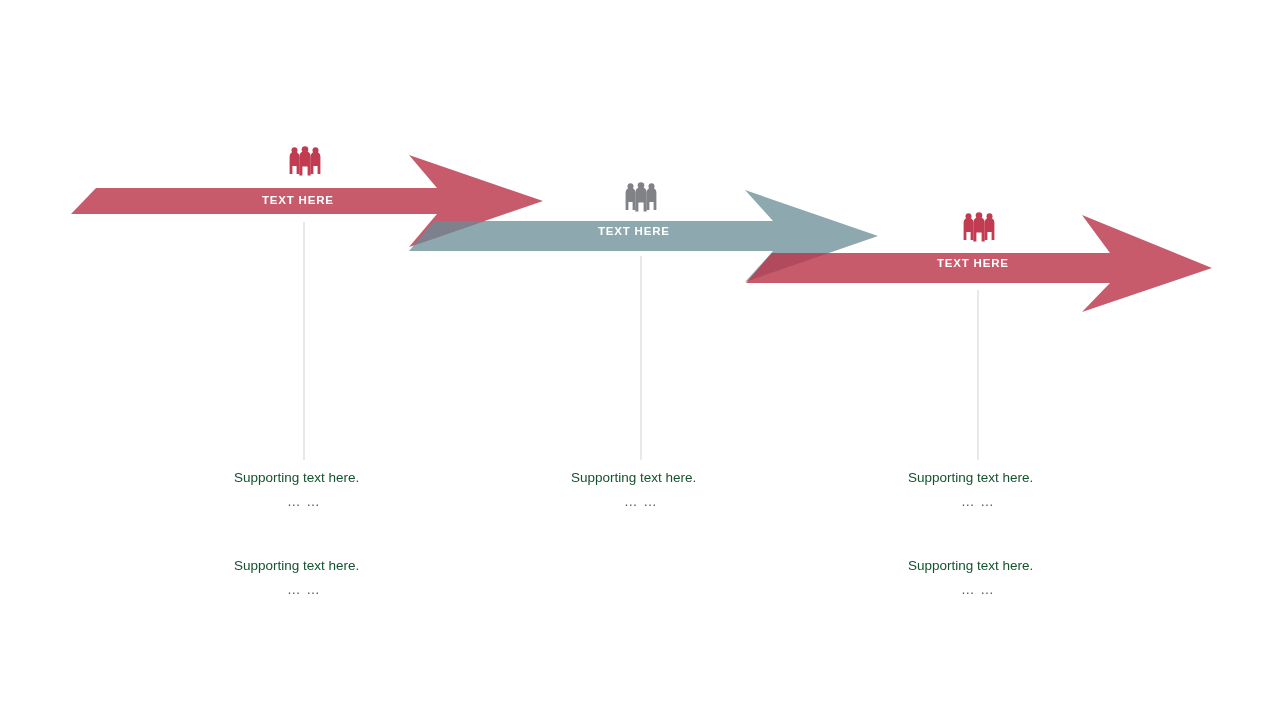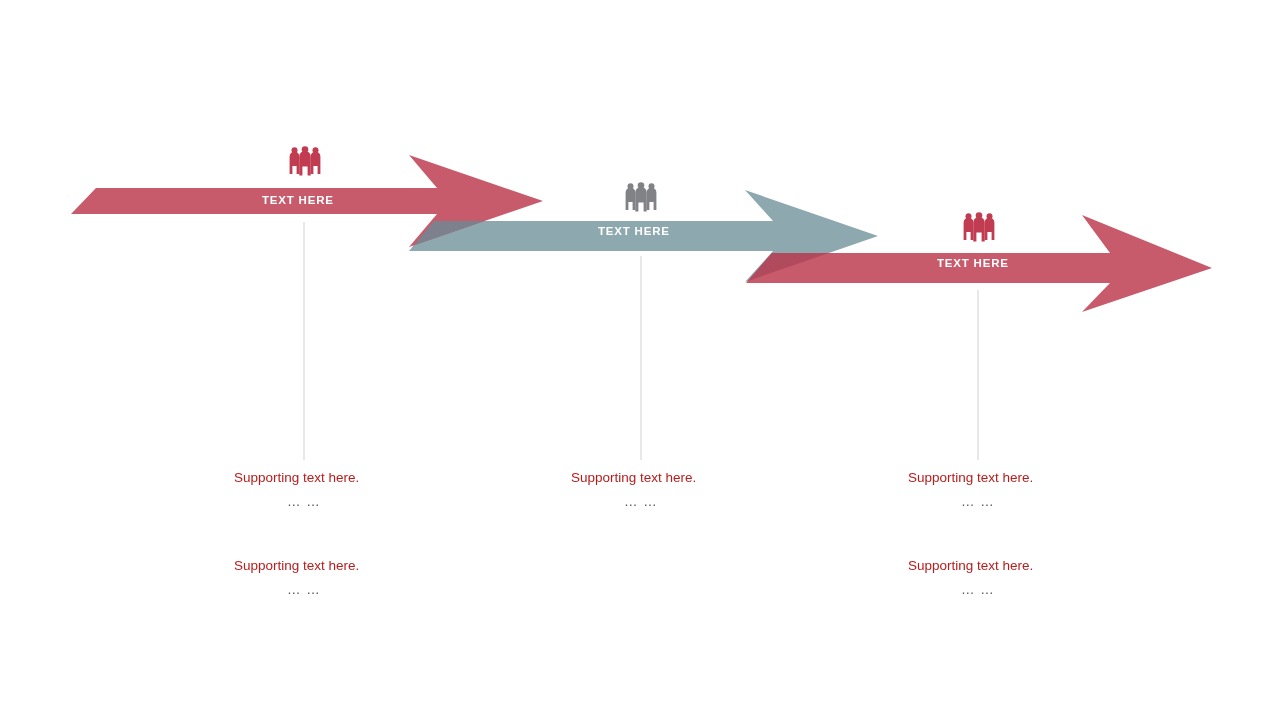--- a/index.html
+++ b/index.html
@@ -62,21 +62,21 @@
 
   
   .support-block {
     position: absolute;
     width: 210px;
     text-align: left;
   }
   .support-title {
     font-family: "Liberation Sans", sans-serif;
     font-size: 13.5px;
-    color: #b91c1c;
+    color: #14532d;
     line-height: 1.25;
     margin: 0;
     white-space: nowrap;
   }
   .support-dots {
     font-family: "Liberation Sans", sans-serif;
     font-size: 13.5px;
     color: #555555;
     letter-spacing: 1px;
     margin: 7px 0 0 0;

